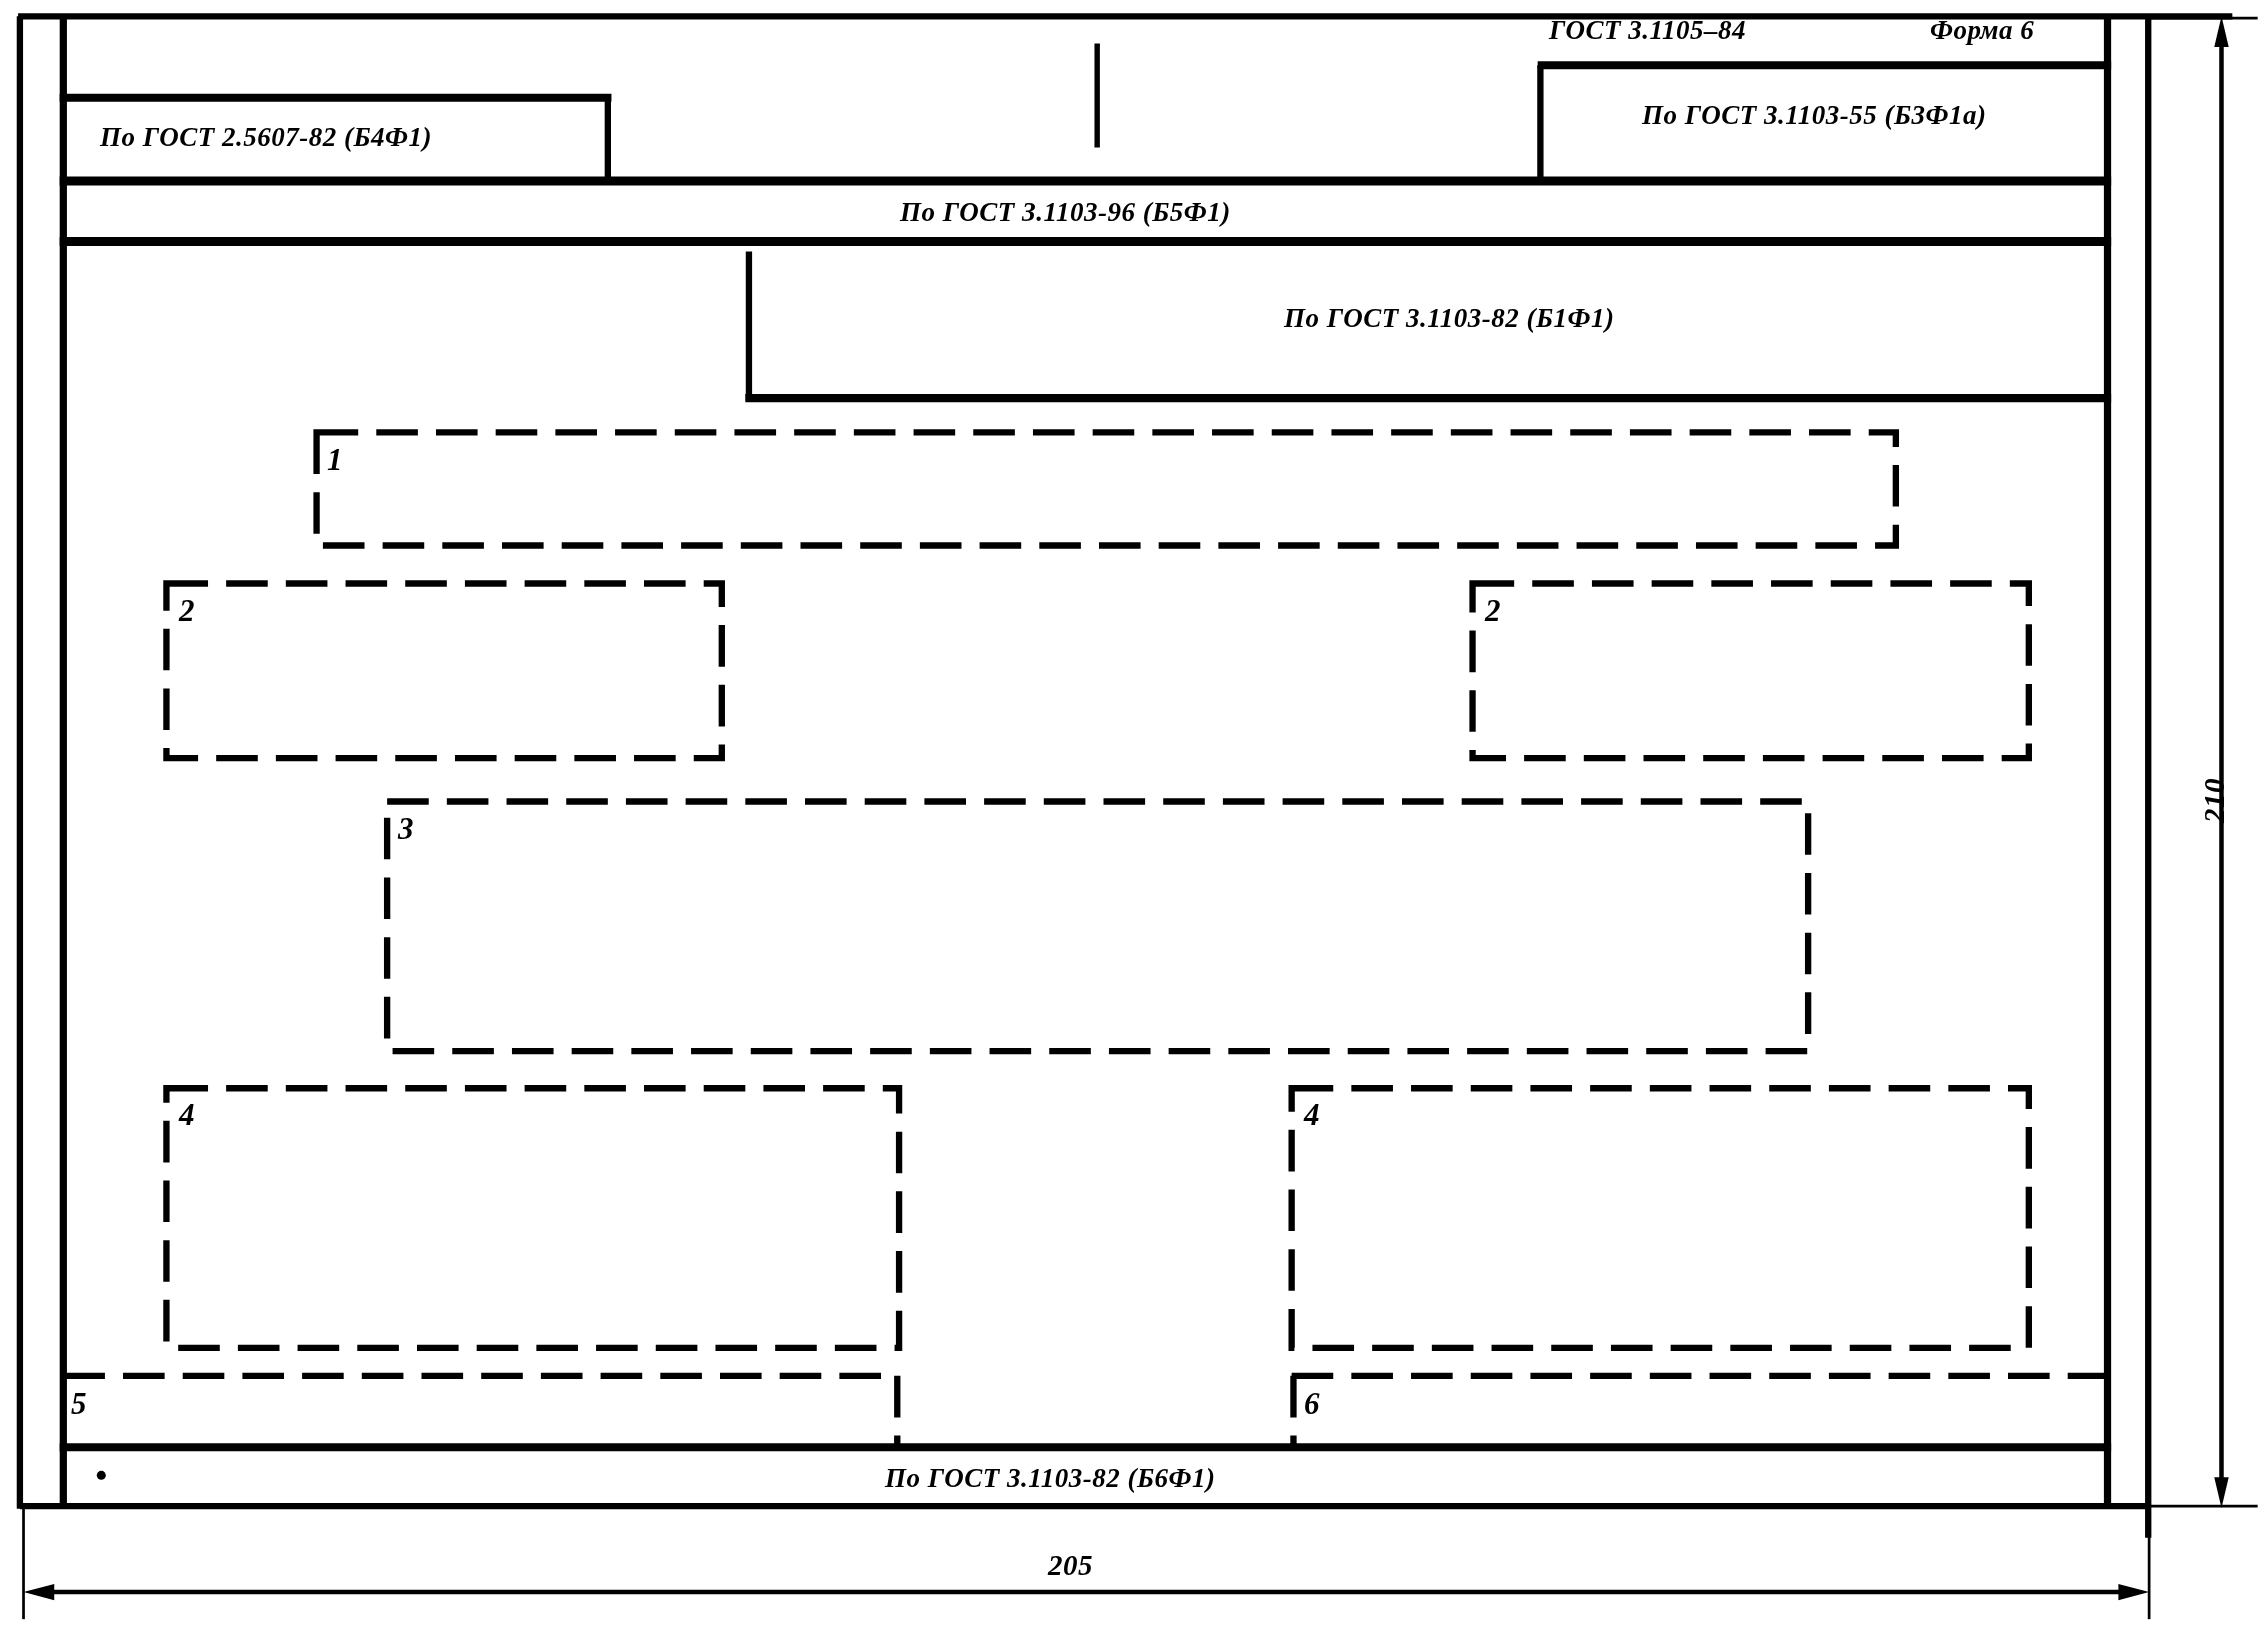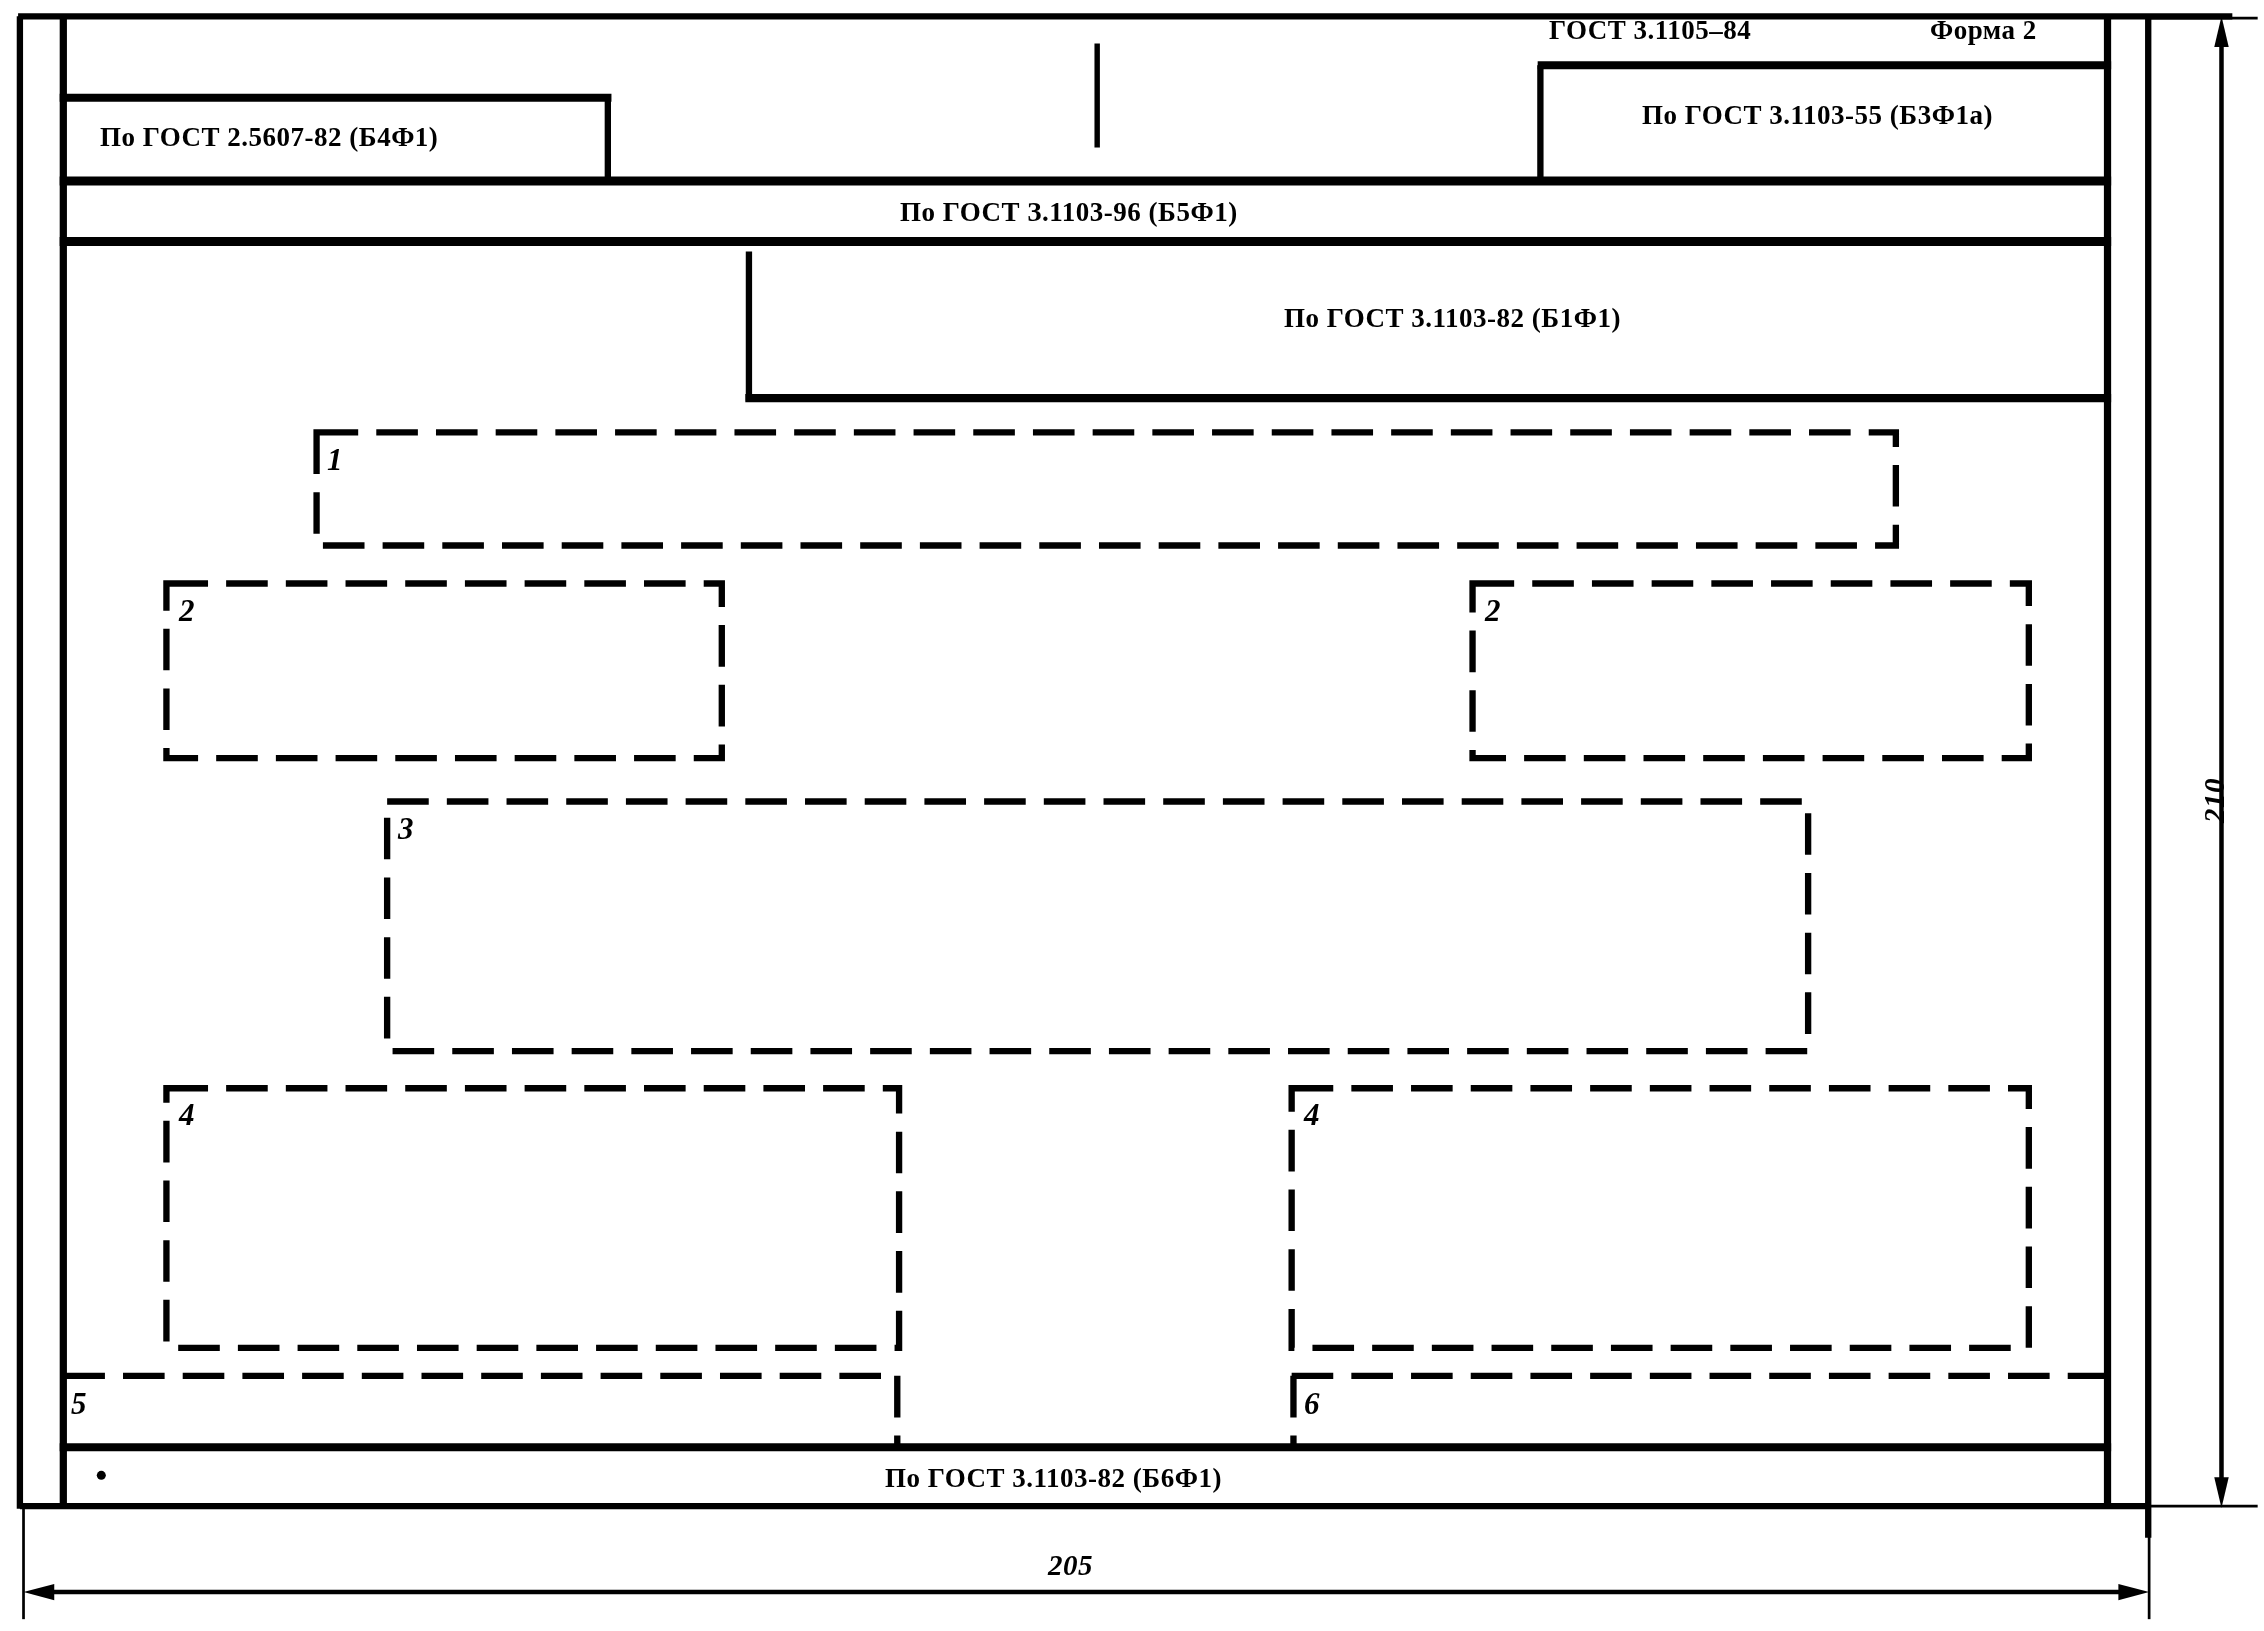--- a/index.html
+++ b/index.html
@@ -7,20 +7,21 @@
     font-family:"Liberation Serif", serif;
     width:2264px;height:1631px;position:relative;overflow:hidden;
     -webkit-font-smoothing:antialiased;
   }
   #sheet{position:absolute;left:0;top:0;width:2264px;height:1631px;}
   svg{position:absolute;left:0;top:0;}
 
   .lbl{
     position:absolute;
     font-family:"Liberation Serif", serif;
+    font-style:italic;
     font-weight:bold;
     color:#000;
     white-space:nowrap;
     letter-spacing:0.5px;
   }
   .band-text{font-size:27px;}
   .hdr-text{font-size:27px;}
   .zone-num{font-size:31px;font-style:italic;font-weight:bold;}
   .dim-text{font-size:29px;font-style:italic;font-weight:bold;}
   .dim-vert{
@@ -113,21 +114,21 @@
       <polygon points="2376,1760 2342,1751 2342,1769" fill="#000"></polygon>
 
       <line x1="26" y1="1665" x2="26" y2="1790" stroke="#000" stroke-width="3"></line>
       <line x1="2376" y1="1665" x2="2376" y2="1790" stroke="#000" stroke-width="3"></line>
     </g>
 
   </svg>
 
   <div class="lbl hdr-text" style="left:1549px;top:14.5px;">ГОСТ 3.1105–84</div>
 
-  <div class="lbl hdr-text" style="left:1930px;top:14.5px;">Форма 2</div>
+  <div class="lbl hdr-text" style="left:1930px;top:14.5px;">Форма 6</div>
 
   <div class="lbl band-text" style="left:100px;top:122px;">По ГОСТ 2.5607-82 (Б4Ф1)</div>
 
   <div class="lbl band-text" style="left:1642px;top:100px;">По ГОСТ 3.1103-55 (Б3Ф1а)</div>
 
   <div class="lbl band-text" style="left:900px;top:197px;">По ГОСТ З.1103-96 (Б5Ф1)</div>
 
   <div class="lbl band-text" style="left:1239px;top:303px;margin-left:45px;">По ГОСТ 3.1103-82 (Б1Ф1)</div>
 
   <div class="lbl band-text" style="left:885px;top:1463px;">По ГОСТ 3.1103-82 (Б6Ф1)</div>

